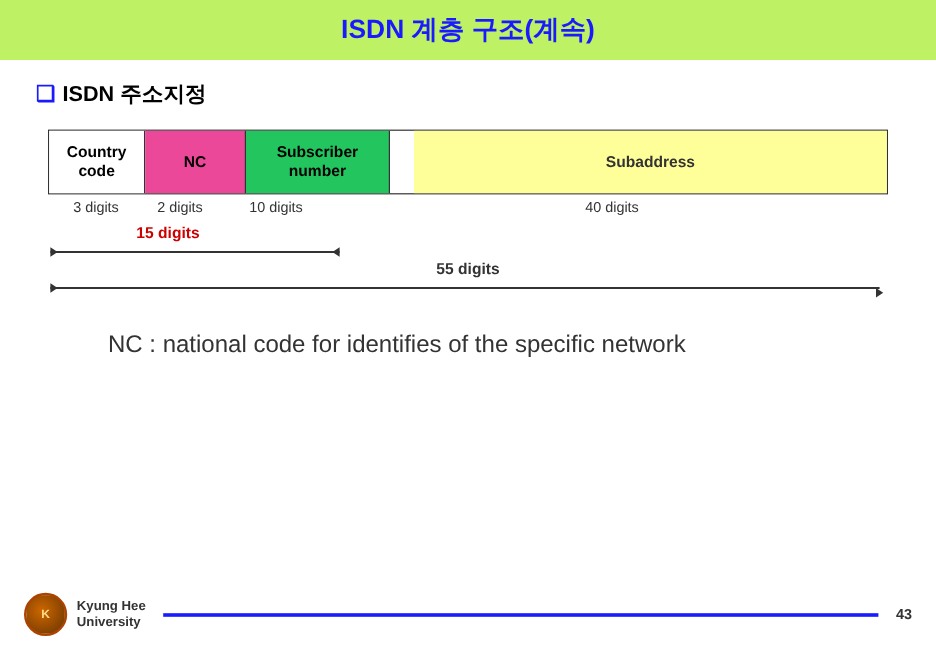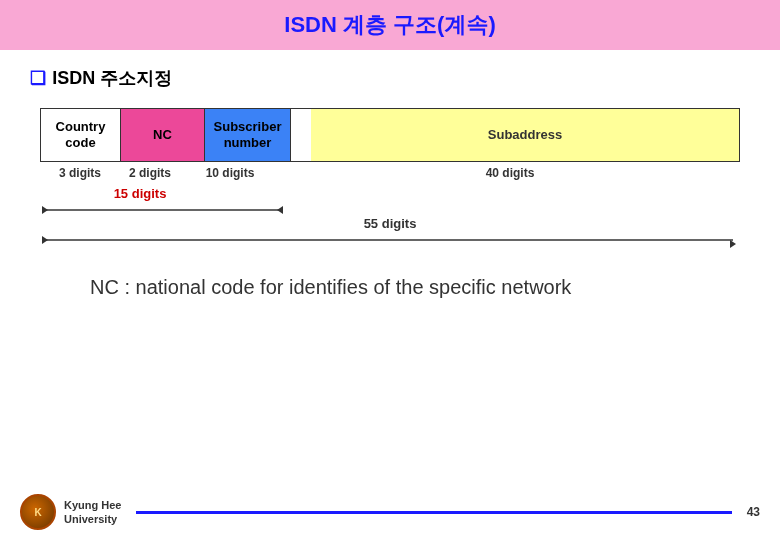--- a/index.html
+++ b/index.html
@@ -7,21 +7,21 @@
       width: 780px;
       height: 540px;
       background: #ffffff;
       font-family: Arial, sans-serif;
       overflow: hidden;
       position: relative;
     }
 
     
     .header {
-      background: #f9a8d4;
+      background: #bef264;
       text-align: center;
       padding: 10px 0;
       margin-bottom: 16px;
     }
     .header-title {
       font-size: 22px;
       font-weight: bold;
       color: #1a1aff;
     }
 
@@ -75,40 +75,39 @@
       width: 80px;
       background: #fff;
       color: #000;
     }
     .box-nc {
       width: 84px;
       background: #ec4899;
       color: #000;
     }
     .box-subscriber {
-      width: 86px;
-      background: #3b82f6;
+      width: 120px;
+      background: #22c55e;
       color: #000;
     }
     .box-subaddress {
       flex: 1;
       background: #ffff99;
       color: #333;
     }
 
     
     .digits-row {
       display: flex;
       margin-top: 4px;
       font-size: 12px;
       color: #333;
     }
     .digit-label {
       text-align: center;
-      font-weight: bold;
     }
     .digit-country { width: 80px; }
     .digit-nc { width: 60px; }
     .digit-subscriber { width: 100px; }
     .digit-subaddress { flex: 1; text-align: center; }
 
     
     .arrows-section {
       position: relative;
       margin-top: 6px;

